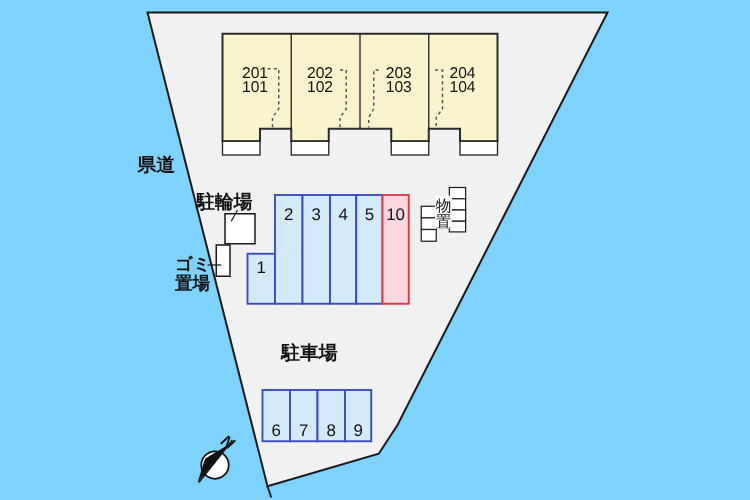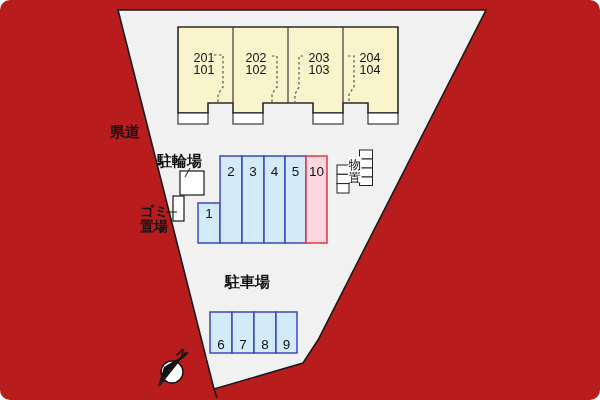--- a/index.html
+++ b/index.html
@@ -1,19 +1,18 @@
 <!DOCTYPE html>
 <html><head>
 <meta charset="utf-8">
 <style>
   html,body{margin:0;padding:0;background:#ffffff;}
   .canvas{
-    position:relative;width:600px;height:400px;background:#b91c1c;overflow:hidden;
+    position:relative;width:600px;height:400px;background:#7dd3fc;overflow:hidden;
     font-family:"Liberation Sans","DejaVu Sans",sans-serif;
-    border-radius:10px;
   }
   svg text{fill:#111111;font-family:"Liberation Sans","DejaVu Sans",sans-serif;}
   .jp{font-weight:bold;}
   .num{font-weight:normal;}
 </style>
 </head>
 <body>
 
 <div class="canvas">
 <svg width="600" height="400" viewBox="0 0 600 400">

